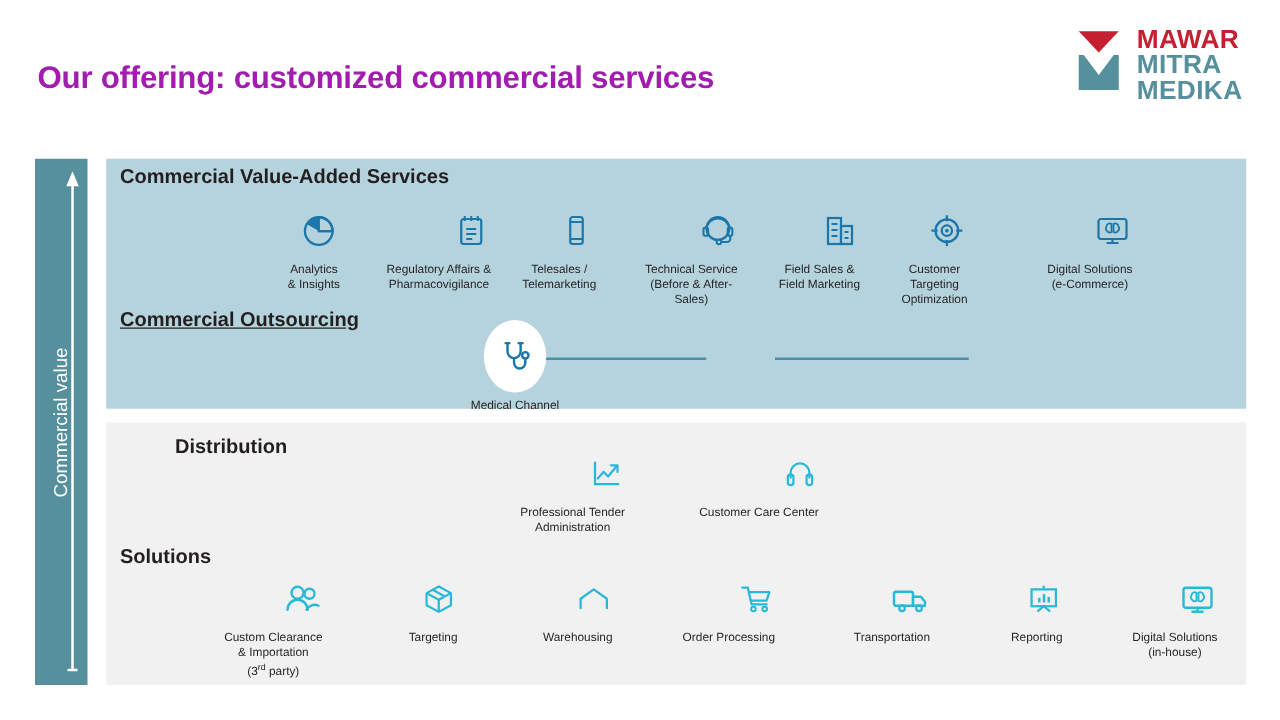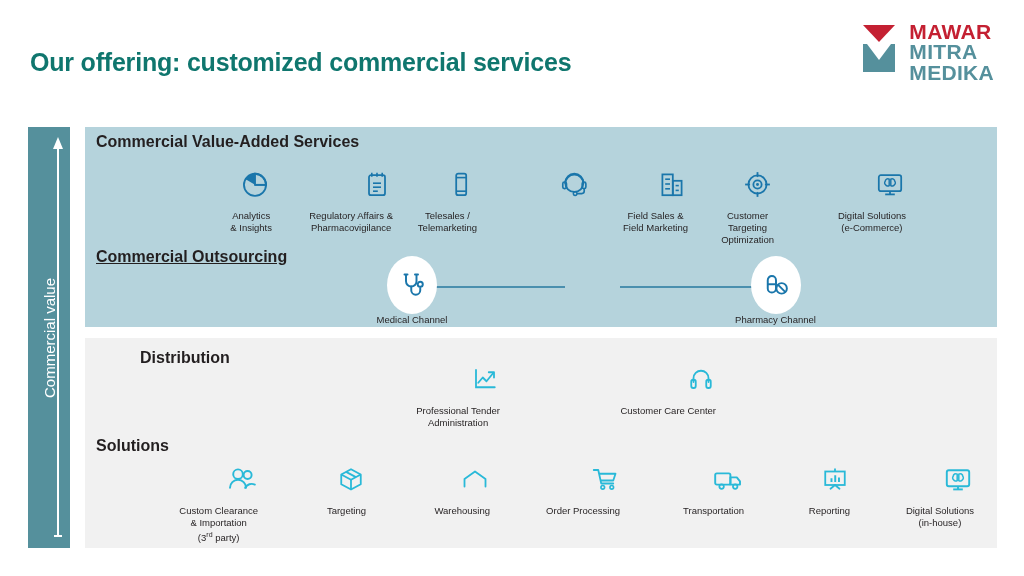--- a/index.html
+++ b/index.html
@@ -9,21 +9,21 @@
     font-family:"Liberation Sans", sans-serif;
     color:#231f20;
     overflow:hidden;
     position:relative;
   }
 
   
   .page-title{
     position:absolute; left:30px; top:48px;
     font-size:25px; font-weight:bold;
-    color:#0f766e;
+    color:#a21caf;
     letter-spacing:-0.2px;
     white-space:nowrap;
   }
   .logo{
     position:absolute; right:30px; top:22px;
     display:flex; align-items:flex-start; gap:12px;
   }
   .logo-mark{ width:36px; height:52px; flex:0 0 auto; }
   .logo-words{ display:flex; flex-direction:column; line-height:0.97; }
   .logo-words span{
@@ -78,21 +78,21 @@
   .node{
     position:absolute; top:0;
     display:flex; flex-direction:column; align-items:center;
   }
   .node-circle{
     width:50px; height:58px; border-radius:50%;
     display:flex; align-items:center; justify-content:center;
   }
   .node-circle.white{ background:#ffffff; }
   .node-circle.blue{ background:#1a76ab; }
-  .node-label{ font-size:9.5px; color:#231f20; white-space:nowrap; }
+  .node-label{ font-size:9.5px; color:#231f20; margin-top:5px; white-space:nowrap; }
 
   svg{ display:block; }
 </style>
 </head>
 <body>
 
 <div class="page-title">Our offering: customized commercial services</div>
 
 <div class="logo">
   <span class="logo-mark">
@@ -170,20 +170,23 @@
   <span class="glyph">
     <svg viewBox="0 0 40 40" width="33" height="33" aria-hidden="true">
       <circle cx="21" cy="18" r="11" fill="none" stroke="#1a76ab" stroke-width="2.2"></circle>
       <path d="M10 19 a11 11 0 0 1 22 0" fill="none" stroke="#1a76ab" stroke-width="2.2"></path>
       <rect x="7" y="17" width="4.5" height="8" rx="2" fill="none" stroke="#1a76ab" stroke-width="2"></rect>
       <rect x="30.5" y="17" width="4.5" height="8" rx="2" fill="none" stroke="#1a76ab" stroke-width="2"></rect>
       <path d="M33 25 v3 a3 3 0 0 1 -3 3 h-6" fill="none" stroke="#1a76ab" stroke-width="2"></path>
       <circle cx="22" cy="31" r="2.2" fill="none" stroke="#1a76ab" stroke-width="1.8"></circle>
     </svg>
   </span>
+  <span class="caption">Technical Service
+(Before &amp; After-
+Sales)</span>
 </div>
 
 <div class="item" style="left:596px; top:163px; width:92px;">
   <span class="glyph">
     <svg viewBox="0 0 40 40" width="32" height="32" aria-hidden="true">
       <rect x="8" y="8" width="13" height="26" fill="none" stroke="#1a76ab" stroke-width="2.2"></rect>
       <rect x="21" y="16" width="11" height="18" fill="none" stroke="#1a76ab" stroke-width="2.2"></rect>
       <line x1="11.5" y1="14" x2="17.5" y2="14" stroke="#1a76ab" stroke-width="2"></line>
       <line x1="11.5" y1="20" x2="17.5" y2="20" stroke="#1a76ab" stroke-width="2"></line>
       <line x1="11.5" y1="26" x2="17.5" y2="26" stroke="#1a76ab" stroke-width="2"></line>
@@ -239,48 +242,37 @@
         <path d="M19 22 v5 a6 6 0 0 0 12 0 v-3" fill="none" stroke="#1a76ab" stroke-width="2.6" stroke-linecap="round"></path>
         <circle cx="31" cy="19" r="3.4" fill="none" stroke="#1a76ab" stroke-width="2.6"></circle>
         <line x1="10" y1="6" x2="14" y2="6" stroke="#1a76ab" stroke-width="2.6" stroke-linecap="round"></line>
         <line x1="24" y1="6" x2="28" y2="6" stroke="#1a76ab" stroke-width="2.6" stroke-linecap="round"></line>
       </svg>
     </span>
     <span class="node-label">Medical Channel</span>
   </div>
 
 
-  <div class="node" style="left:598px; width:185px;">
-    <span class="node-circle white">
-      <svg viewBox="0 0 40 40" width="30" height="30" aria-hidden="true">
-        <rect x="9" y="8" width="11" height="22" rx="5.5" fill="none" stroke="#1a76ab" stroke-width="2.6"></rect>
-        <line x1="9" y1="19" x2="20" y2="19" stroke="#1a76ab" stroke-width="2.6"></line>
-        <circle cx="27.5" cy="24.5" r="7" fill="none" stroke="#1a76ab" stroke-width="2.6"></circle>
-        <line x1="22.5" y1="19.5" x2="32.5" y2="29.5" stroke="#1a76ab" stroke-width="2.6"></line>
-      </svg>
-    </span>
-    <span class="node-label">Pharmacy Channel</span>
-  </div>
 </div>
 
 <div class="section-title" style="left:96px; top:349px;padding-left:44px;">Distribution</div>
 
 <div class="item" style="left:396px; top:358px; width:104px;">
   <span class="glyph">
     <svg viewBox="0 0 40 40" width="30" height="30" aria-hidden="true">
       <polyline points="8,8 8,31 33,31" fill="none" stroke="#29b9d8" stroke-width="2.4" stroke-linecap="round"></polyline>
       <polyline points="11,25 17,18 22,23 31,12" fill="none" stroke="#29b9d8" stroke-width="2.4" stroke-linecap="round" stroke-linejoin="round"></polyline>
       <polyline points="25,11 32,11 32,18" fill="none" stroke="#29b9d8" stroke-width="2.4" stroke-linecap="round" stroke-linejoin="round"></polyline>
     </svg>
   </span>
   <span class="caption">Professional Tender
 Administration</span>
 </div>
 
-<div class="item" style="left:592px; top:358px; width:124px;">
+<div class="item" style="left:531px; top:358px; width:124px;">
   <span class="glyph">
     <svg viewBox="0 0 40 40" width="30" height="30" aria-hidden="true">
       <path d="M10 24 v-5 a10 10 0 0 1 20 0 v5" fill="none" stroke="#29b9d8" stroke-width="2.4" stroke-linecap="round"></path>
       <rect x="7" y="21" width="6" height="11" rx="2.6" fill="none" stroke="#29b9d8" stroke-width="2.4"></rect>
       <rect x="27" y="21" width="6" height="11" rx="2.6" fill="none" stroke="#29b9d8" stroke-width="2.4"></rect>
     </svg>
   </span>
   <span class="caption">Customer Care Center</span>
 </div>
 

